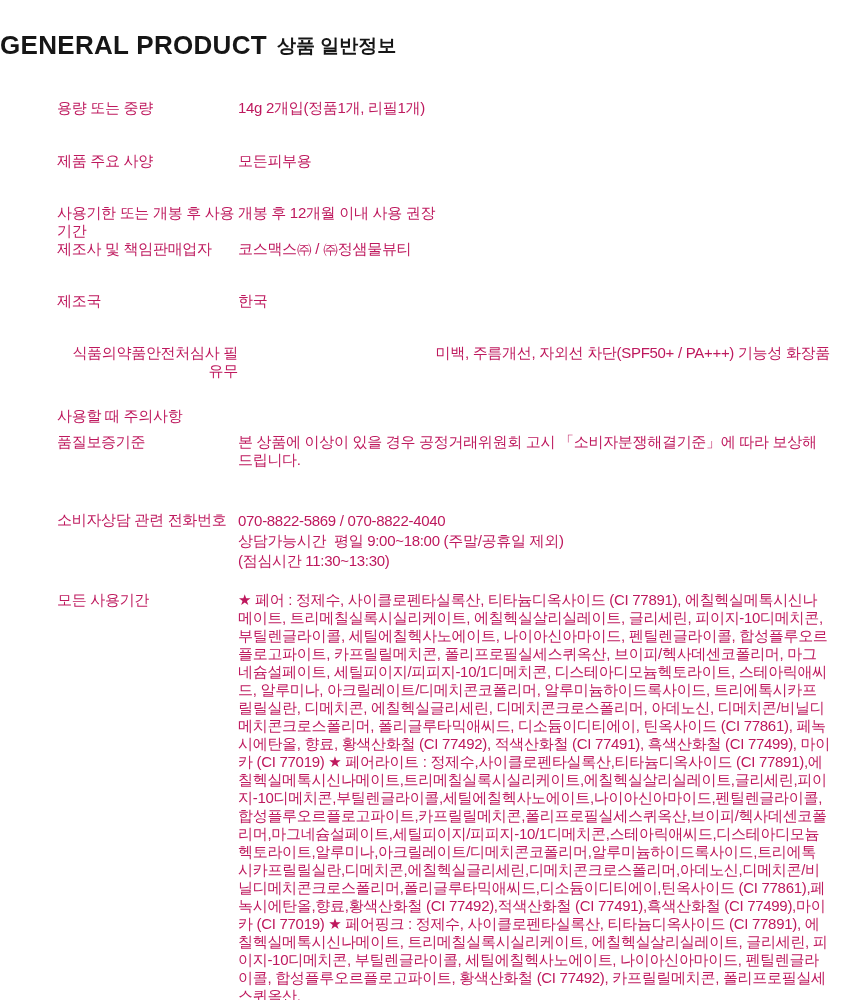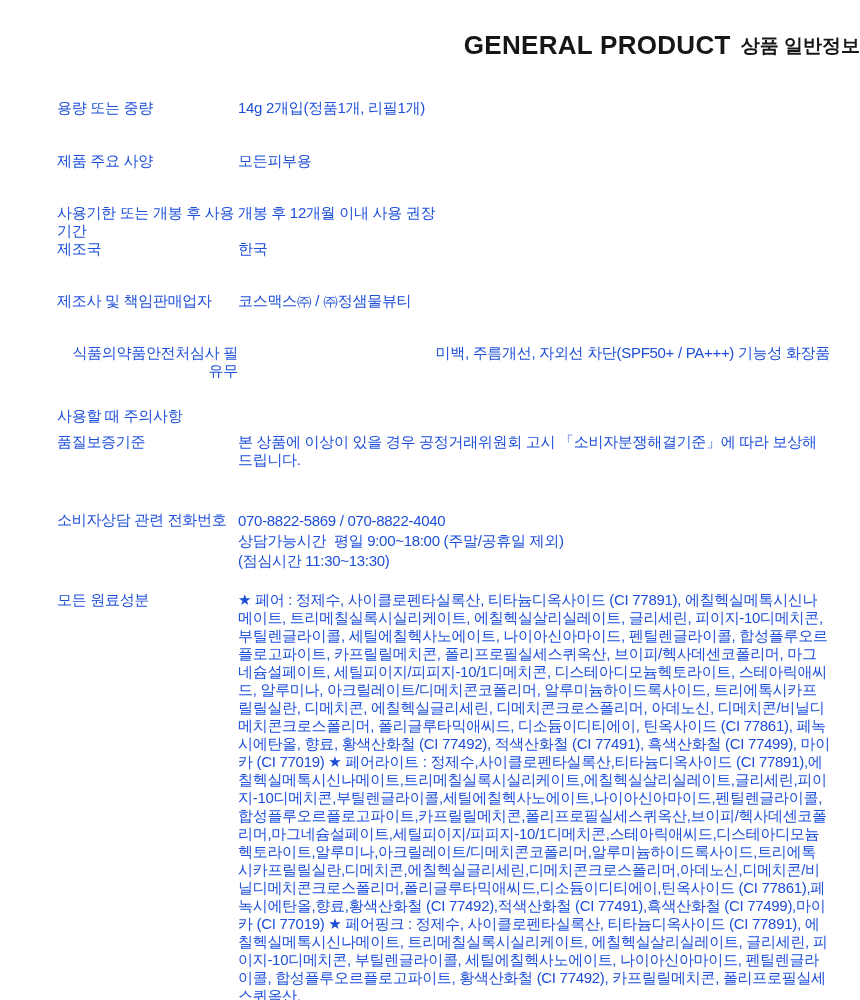--- a/index.html
+++ b/index.html
@@ -8,21 +8,21 @@
     width: 860px;
     height: 1000px;
     overflow: hidden;
     font-family: "Liberation Sans", "DejaVu Sans", sans-serif;
     color: #1d1d1d;
   }
   .page { width: 860px; height: 1000px; overflow: hidden; background: #ffffff; }
 
   .header {
     padding-top: 30px;
-    text-align: right;
+    text-align: left;
     white-space: nowrap;
   }
   .title-en {
     font-size: 26px;
     font-weight: 600;
     letter-spacing: 0.3px;
     color: #161616;
     vertical-align: baseline;
   }
   .title-ko {
@@ -37,21 +37,21 @@
     margin-top: 38px;
     padding-left: 57px;
     padding-right: 30px;
   }
   .row {
     display: flex;
     align-items: flex-start;
     font-size: 15px;
     line-height: 18px;
     font-weight: 500;
-    color: #1d4ed8;
+    color: #be185d;
   }
   .row-label {
     flex: 0 0 181px;
     letter-spacing: -0.3px;
   }
   .row-value {
     flex: 1 1 auto;
     min-width: 0;
     white-space: pre-wrap;
     letter-spacing: -0.3px;
@@ -90,27 +90,27 @@
       <div class="row-label">제품 주요 사양</div>
       <div class="row-value">모든피부용</div>
     </div>
 
     <div class="row">
       <div class="row-label">사용기한 또는 개봉 후 사용기간</div>
       <div class="row-value">개봉 후 12개월 이내 사용 권장</div>
     </div>
 
     <div class="row">
-      <div class="row-label">제조국</div>
-      <div class="row-value">한국</div>
+      <div class="row-label">제조사 및 책임판매업자</div>
+      <div class="row-value">코스맥스㈜ / ㈜정샘물뷰티</div>
     </div>
 
     <div class="row">
-      <div class="row-label">제조사 및 책임판매업자</div>
-      <div class="row-value">코스맥스㈜ / ㈜정샘물뷰티</div>
+      <div class="row-label">제조국</div>
+      <div class="row-value">한국</div>
     </div>
 
     <div class="row">
       <div class="row-label">식품의약품안전처심사 필 유무</div>
       <div class="row-value">미백, 주름개선, 자외선 차단(SPF50+ / PA+++) 기능성 화장품</div>
     </div>
 
     <div class="row">
       <div class="row-label">사용할 때 주의사항</div>
     </div>
@@ -119,18 +119,18 @@
       <div class="row-label">품질보증기준</div>
       <div class="row-value">본 상품에 이상이 있을 경우 공정거래위원회 고시 「소비자분쟁해결기준」에 따라 보상해드립니다.</div>
     </div>
 
     <div class="row">
       <div class="row-label">소비자상담 관련 전화번호</div>
       <div class="row-value">070-8822-5869 / 070-8822-4040<br>상담가능시간  평일 9:00~18:00 (주말/공휴일 제외)<br>(점심시간 11:30~13:30)</div>
     </div>
 
     <div class="row">
-      <div class="row-label">모든 원료성분</div>
+      <div class="row-label">모든 사용기간</div>
       <div class="row-value">★ 페어 : 정제수, 사이클로펜타실록산, 티타늄디옥사이드 (CI 77891), 에칠헥실메톡시신나메이트, 트리메칠실록시실리케이트, 에칠헥실살리실레이트, 글리세린, 피이지-10디메치콘, 부틸렌글라이콜, 세틸에칠헥사노에이트, 나이아신아마이드, 펜틸렌글라이콜, 합성플루오르플로고파이트, 카프릴릴메치콘, 폴리프로필실세스퀴옥산, 브이피/헥사데센코폴리머, 마그네슘설페이트, 세틸피이지/피피지-10/1디메치콘, 디스테아디모늄헥토라이트, 스테아릭애씨드, 알루미나, 아크릴레이트/디메치콘코폴리머, 알루미늄하이드록사이드, 트리에톡시카프릴릴실란, 디메치콘, 에칠헥실글리세린, 디메치콘크로스폴리머, 아데노신, 디메치콘/비닐디메치콘크로스폴리머, 폴리글루타믹애씨드, 디소듐이디티에이, 틴옥사이드 (CI 77861), 페녹시에탄올, 향료, 황색산화철 (CI 77492), 적색산화철 (CI 77491), 흑색산화철 (CI 77499), 마이카 (CI 77019) ★ 페어라이트 : 정제수,사이클로펜타실록산,티타늄디옥사이드 (CI 77891),에칠헥실메톡시신나메이트,트리메칠실록시실리케이트,에칠헥실살리실레이트,글리세린,피이지-10디메치콘,부틸렌글라이콜,세틸에칠헥사노에이트,나이아신아마이드,펜틸렌글라이콜,합성플루오르플로고파이트,카프릴릴메치콘,폴리프로필실세스퀴옥산,브이피/헥사데센코폴리머,마그네슘설페이트,세틸피이지/피피지-10/1디메치콘,스테아릭애씨드,디스테아디모늄헥토라이트,알루미나,아크릴레이트/디메치콘코폴리머,알루미늄하이드록사이드,트리에톡시카프릴릴실란,디메치콘,에칠헥실글리세린,디메치콘크로스폴리머,아데노신,디메치콘/비닐디메치콘크로스폴리머,폴리글루타믹애씨드,디소듐이디티에이,틴옥사이드 (CI 77861),페녹시에탄올,향료,황색산화철 (CI 77492),적색산화철 (CI 77491),흑색산화철 (CI 77499),마이카 (CI 77019) ★ 페어핑크 : 정제수, 사이클로펜타실록산, 티타늄디옥사이드 (CI 77891), 에칠헥실메톡시신나메이트, 트리메칠실록시실리케이트, 에칠헥실살리실레이트, 글리세린, 피이지-10디메치콘, 부틸렌글라이콜, 세틸에칠헥사노에이트, 나이아신아마이드, 펜틸렌글라이콜, 합성플루오르플로고파이트, 황색산화철 (CI 77492), 카프릴릴메치콘, 폴리프로필실세스퀴옥산,</div>
     </div>
   </div>
 
 </div>
 
 </body></html>

